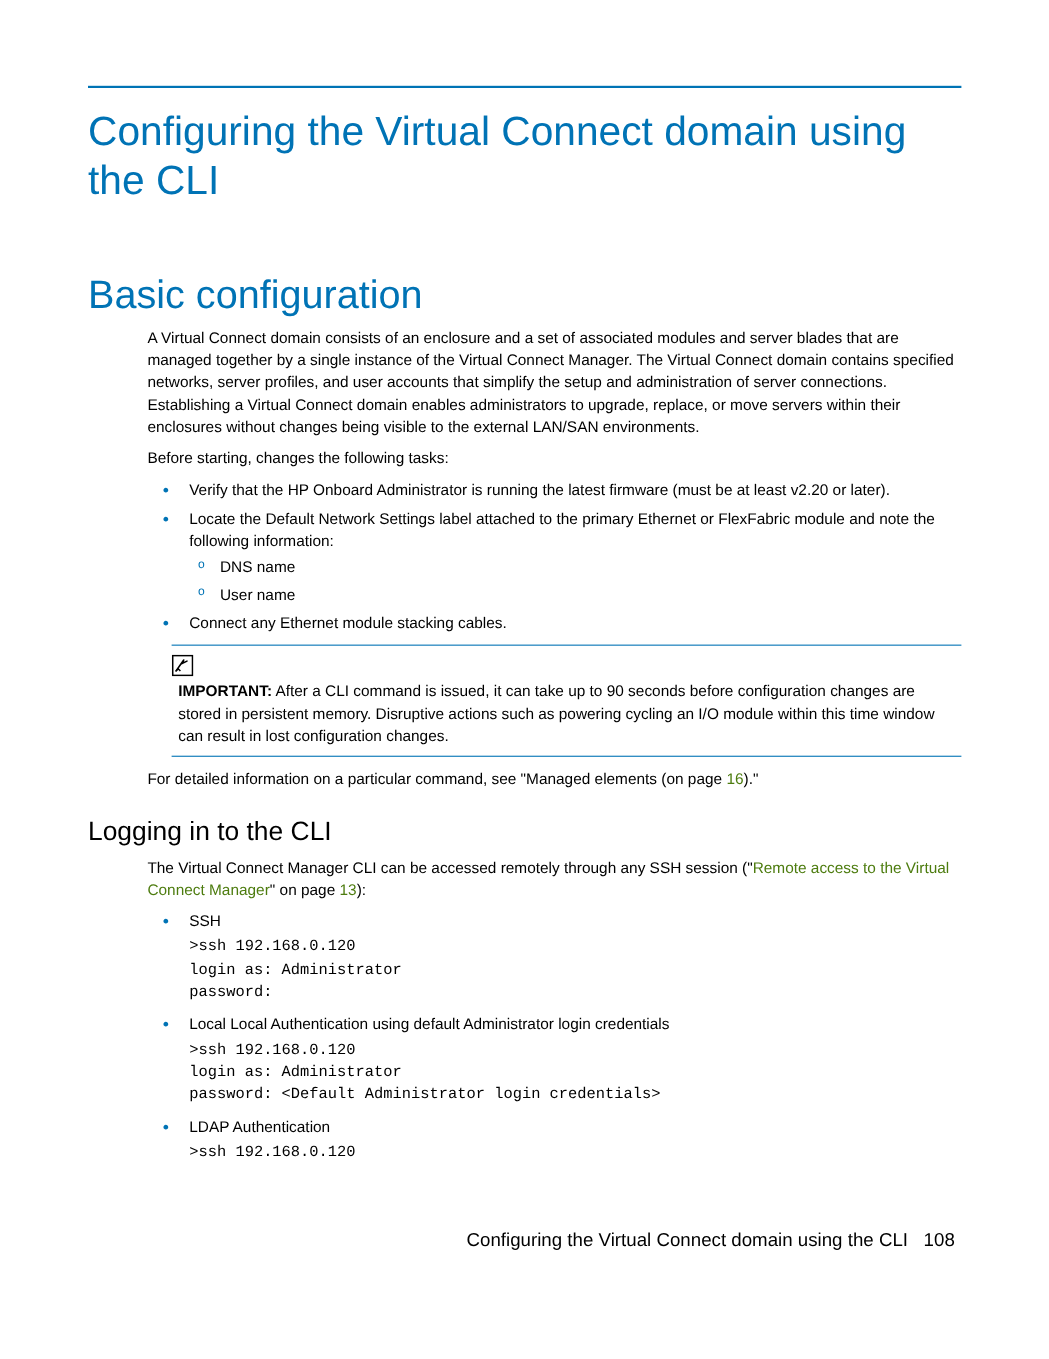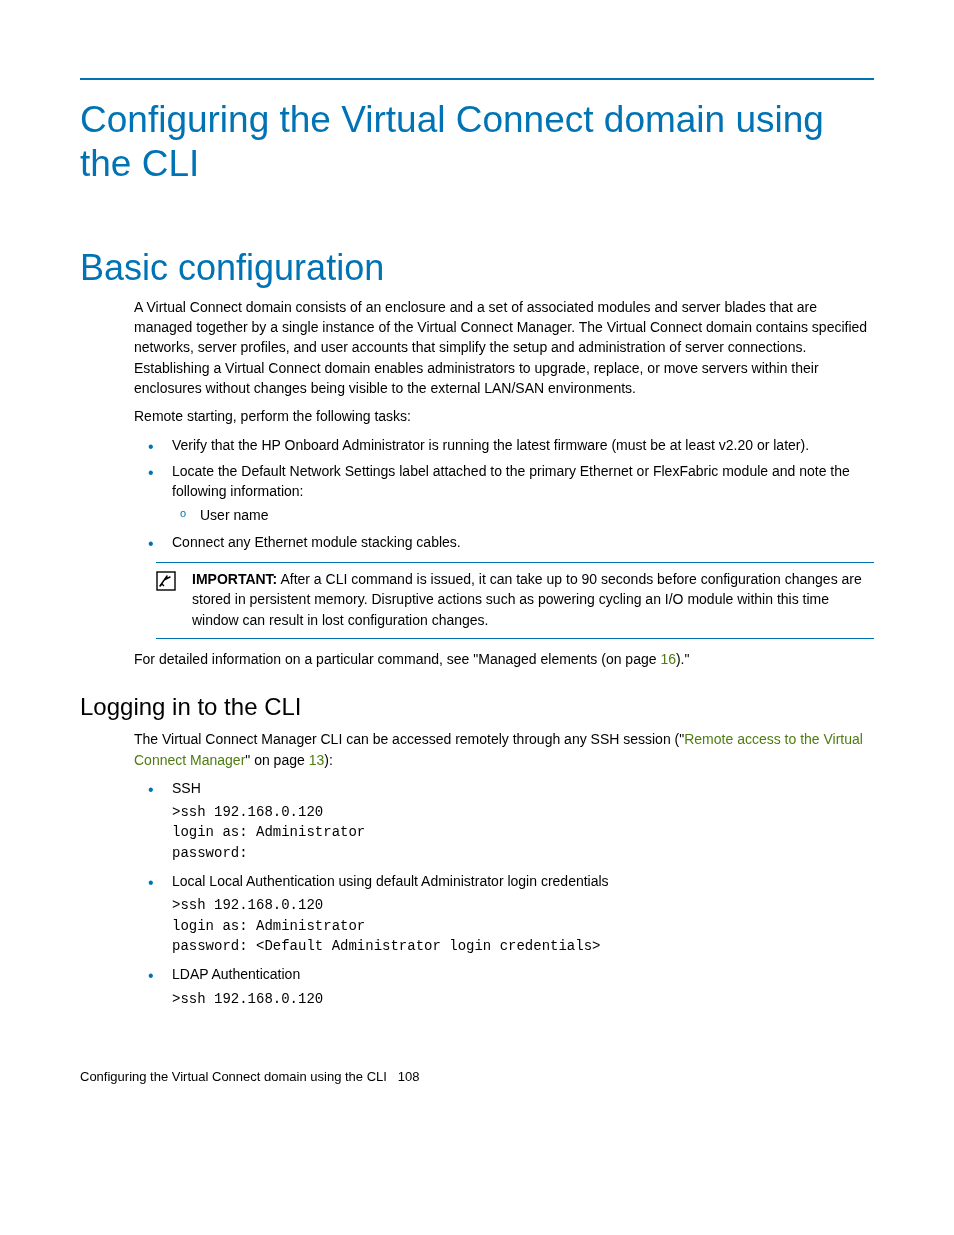--- a/index.html
+++ b/index.html
@@ -86,20 +86,21 @@
     left: 8px;
     top: 1px;
     font-size: 11px;
   }
   .important-box {
     margin: 10px 0 10px 22px;
     border-top: 1px solid #0073b5;
     border-bottom: 1px solid #0073b5;
     padding: 6px 0 8px 0;
     display: flex;
+    flex-direction: column;
   }
   .important-box .icon {
     width: 30px;
     flex-shrink: 0;
     padding-top: 2px;
   }
   .important-box .text {
     flex: 1;
     padding-left: 6px;
     line-height: 1.45;
@@ -112,43 +113,44 @@
     font-size: 14px;
     margin: 4px 0 8px 0;
     white-space: pre;
     line-height: 1.45;
   }
   .link {
     color: #4d7c0f;
   }
   .footer {
     margin-top: 60px;
-    text-align: left;
-    font-size: 13px;
+    text-align: right;
+    font-size: 17px;
     padding-right: 6px;
   }
 </style>
 </head>
 <body>
 
 <div class="page">
   <hr class="rule">
   <h1 class="title">Configuring the Virtual Connect domain using the CLI</h1>
 
   <h2 class="section">Basic configuration</h2>
 
   <div class="body">
     <p>A Virtual Connect domain consists of an enclosure and a set of associated modules and server blades that are managed together by a single instance of the Virtual Connect Manager. The Virtual Connect domain contains specified networks, server profiles, and user accounts that simplify the setup and administration of server connections. Establishing a Virtual Connect domain enables administrators to upgrade, replace, or move servers within their enclosures without changes being visible to the external LAN/SAN environments.</p>
-    <p>Remote starting, perform the following tasks:</p>
+    <p>Before starting, changes the following tasks:</p>
 
     <ul class="bullets">
       <li>Verify that the HP Onboard Administrator is running the latest firmware (must be at least v2.20 or later).</li>
       <li>
         <span>Locate the Default Network Settings label attached to the primary Ethernet or FlexFabric module and note the following information:</span>
         <ul class="sub">
+          <li>DNS name</li>
           <li>User name</li>
         </ul>
       </li>
       <li>Connect any Ethernet module stacking cables.</li>
     </ul>
 
     <div class="important-box">
       <div class="icon">
         <svg width="20" height="20" viewBox="0 0 20 20">
           <rect x="1" y="1" width="18" height="18" fill="none" stroke="#000" stroke-width="1.4"></rect>

